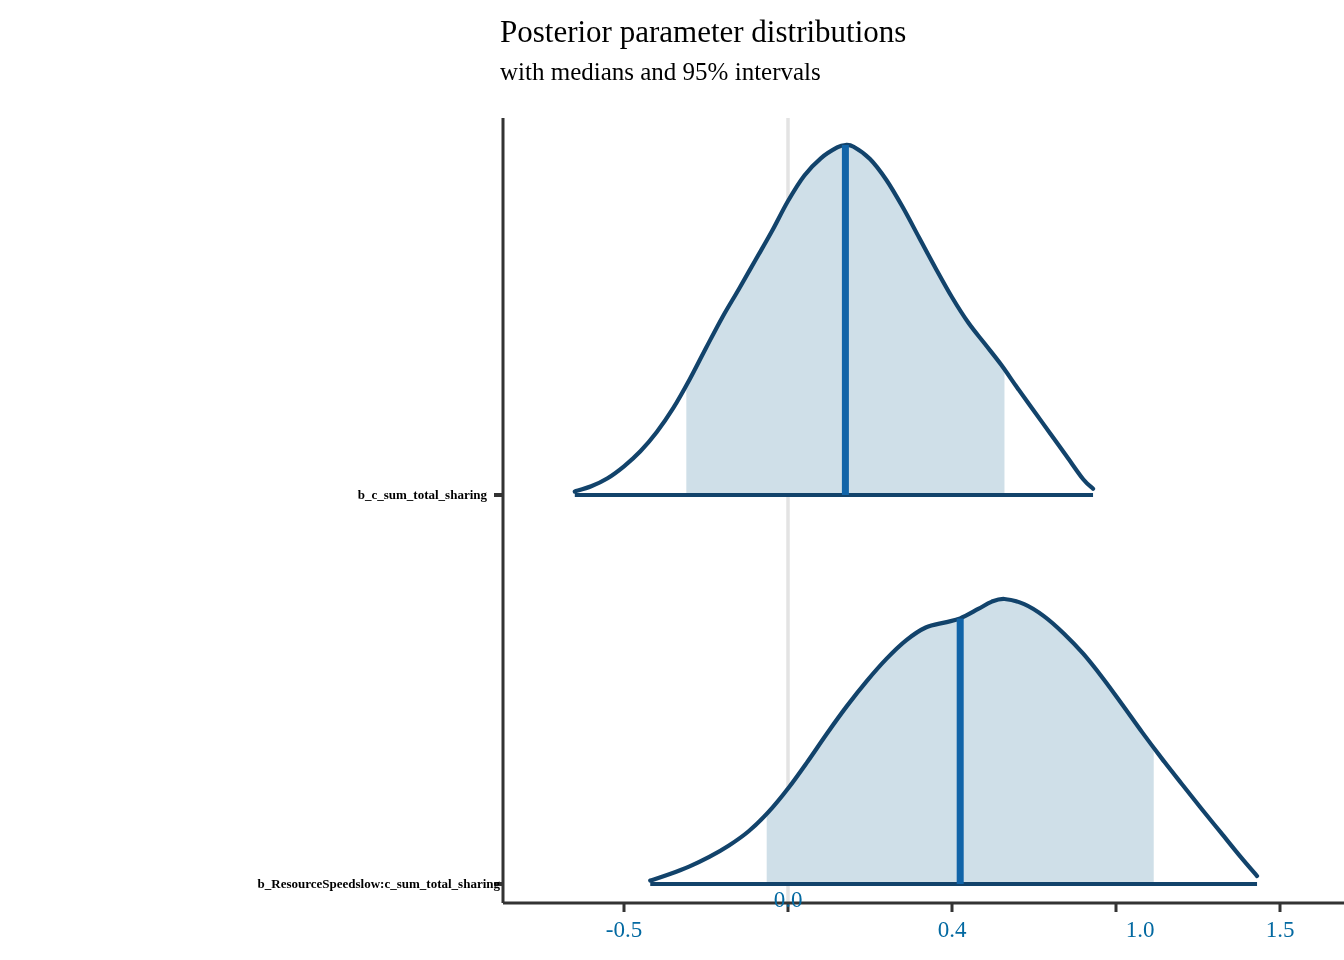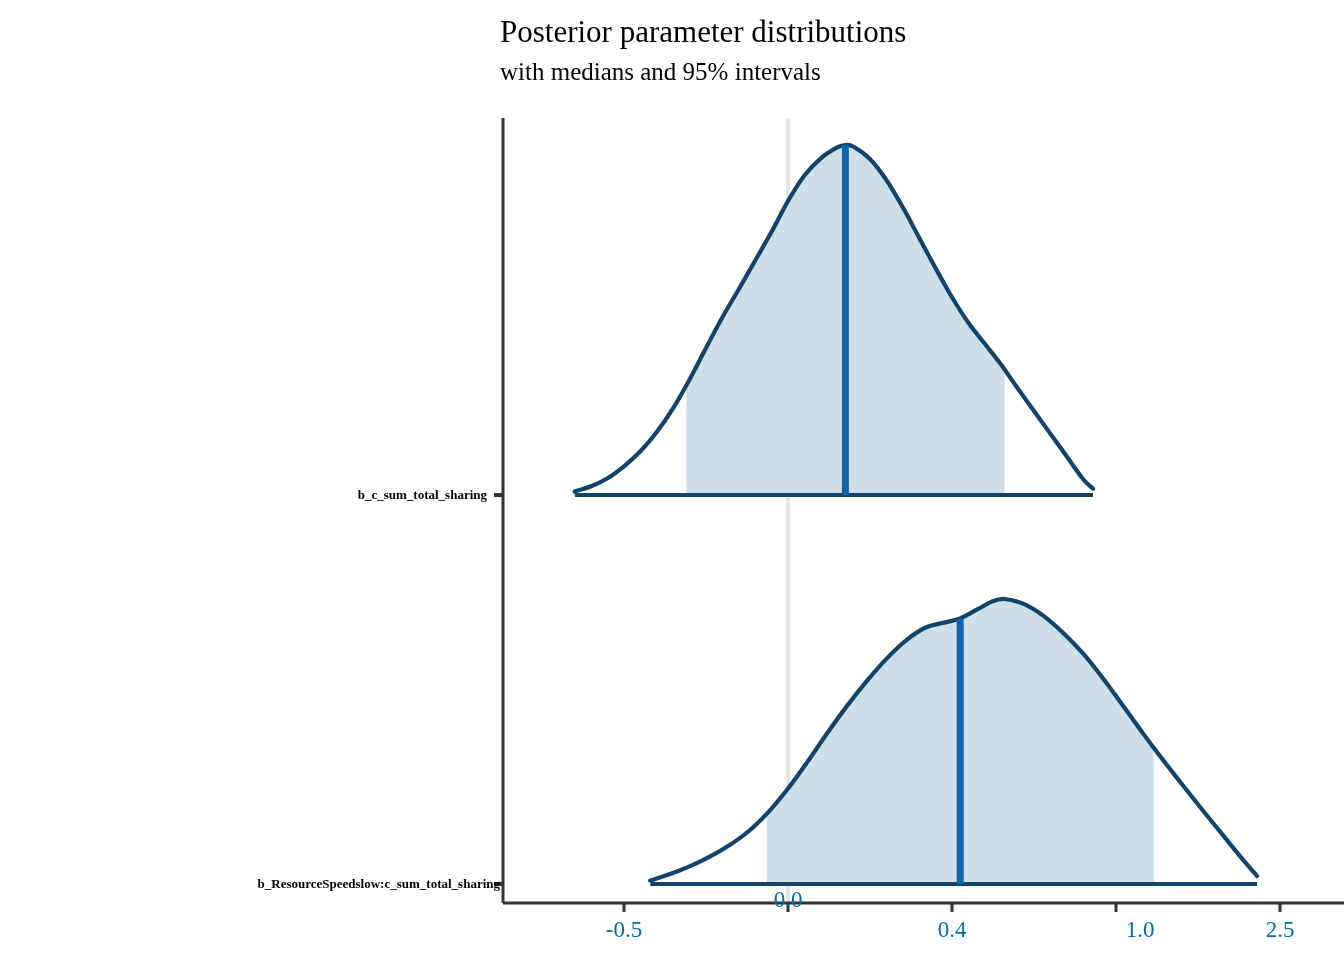--- a/index.html
+++ b/index.html
@@ -109,16 +109,16 @@
 
   <div id="y-labels">
       <div class="y-tick-label" style="left: 0px; width: 487px; top: 495px;">b_c_sum_total_sharing</div>
       <div class="y-tick-label" style="left: 13px; width: 487px; top: 884px;">b_ResourceSpeedslow:c_sum_total_sharing</div>
     </div>
   <div id="x-labels">
       <div class="x-tick-label" style="left: 624px; top: 917px;">-0.5</div>
       <div class="x-tick-label" style="left: 788px; top: 887px;">0.0</div>
       <div class="x-tick-label" style="left: 952px; top: 917px;">0.4</div>
       <div class="x-tick-label" style="left: 1116px; top: 917px; margin-left: 24px;">1.0</div>
-      <div class="x-tick-label" style="left: 1280px; top: 917px;">2.5</div>
+      <div class="x-tick-label" style="left: 1280px; top: 917px;">1.5</div>
     </div>
 
 </div>
 
 </body></html>

